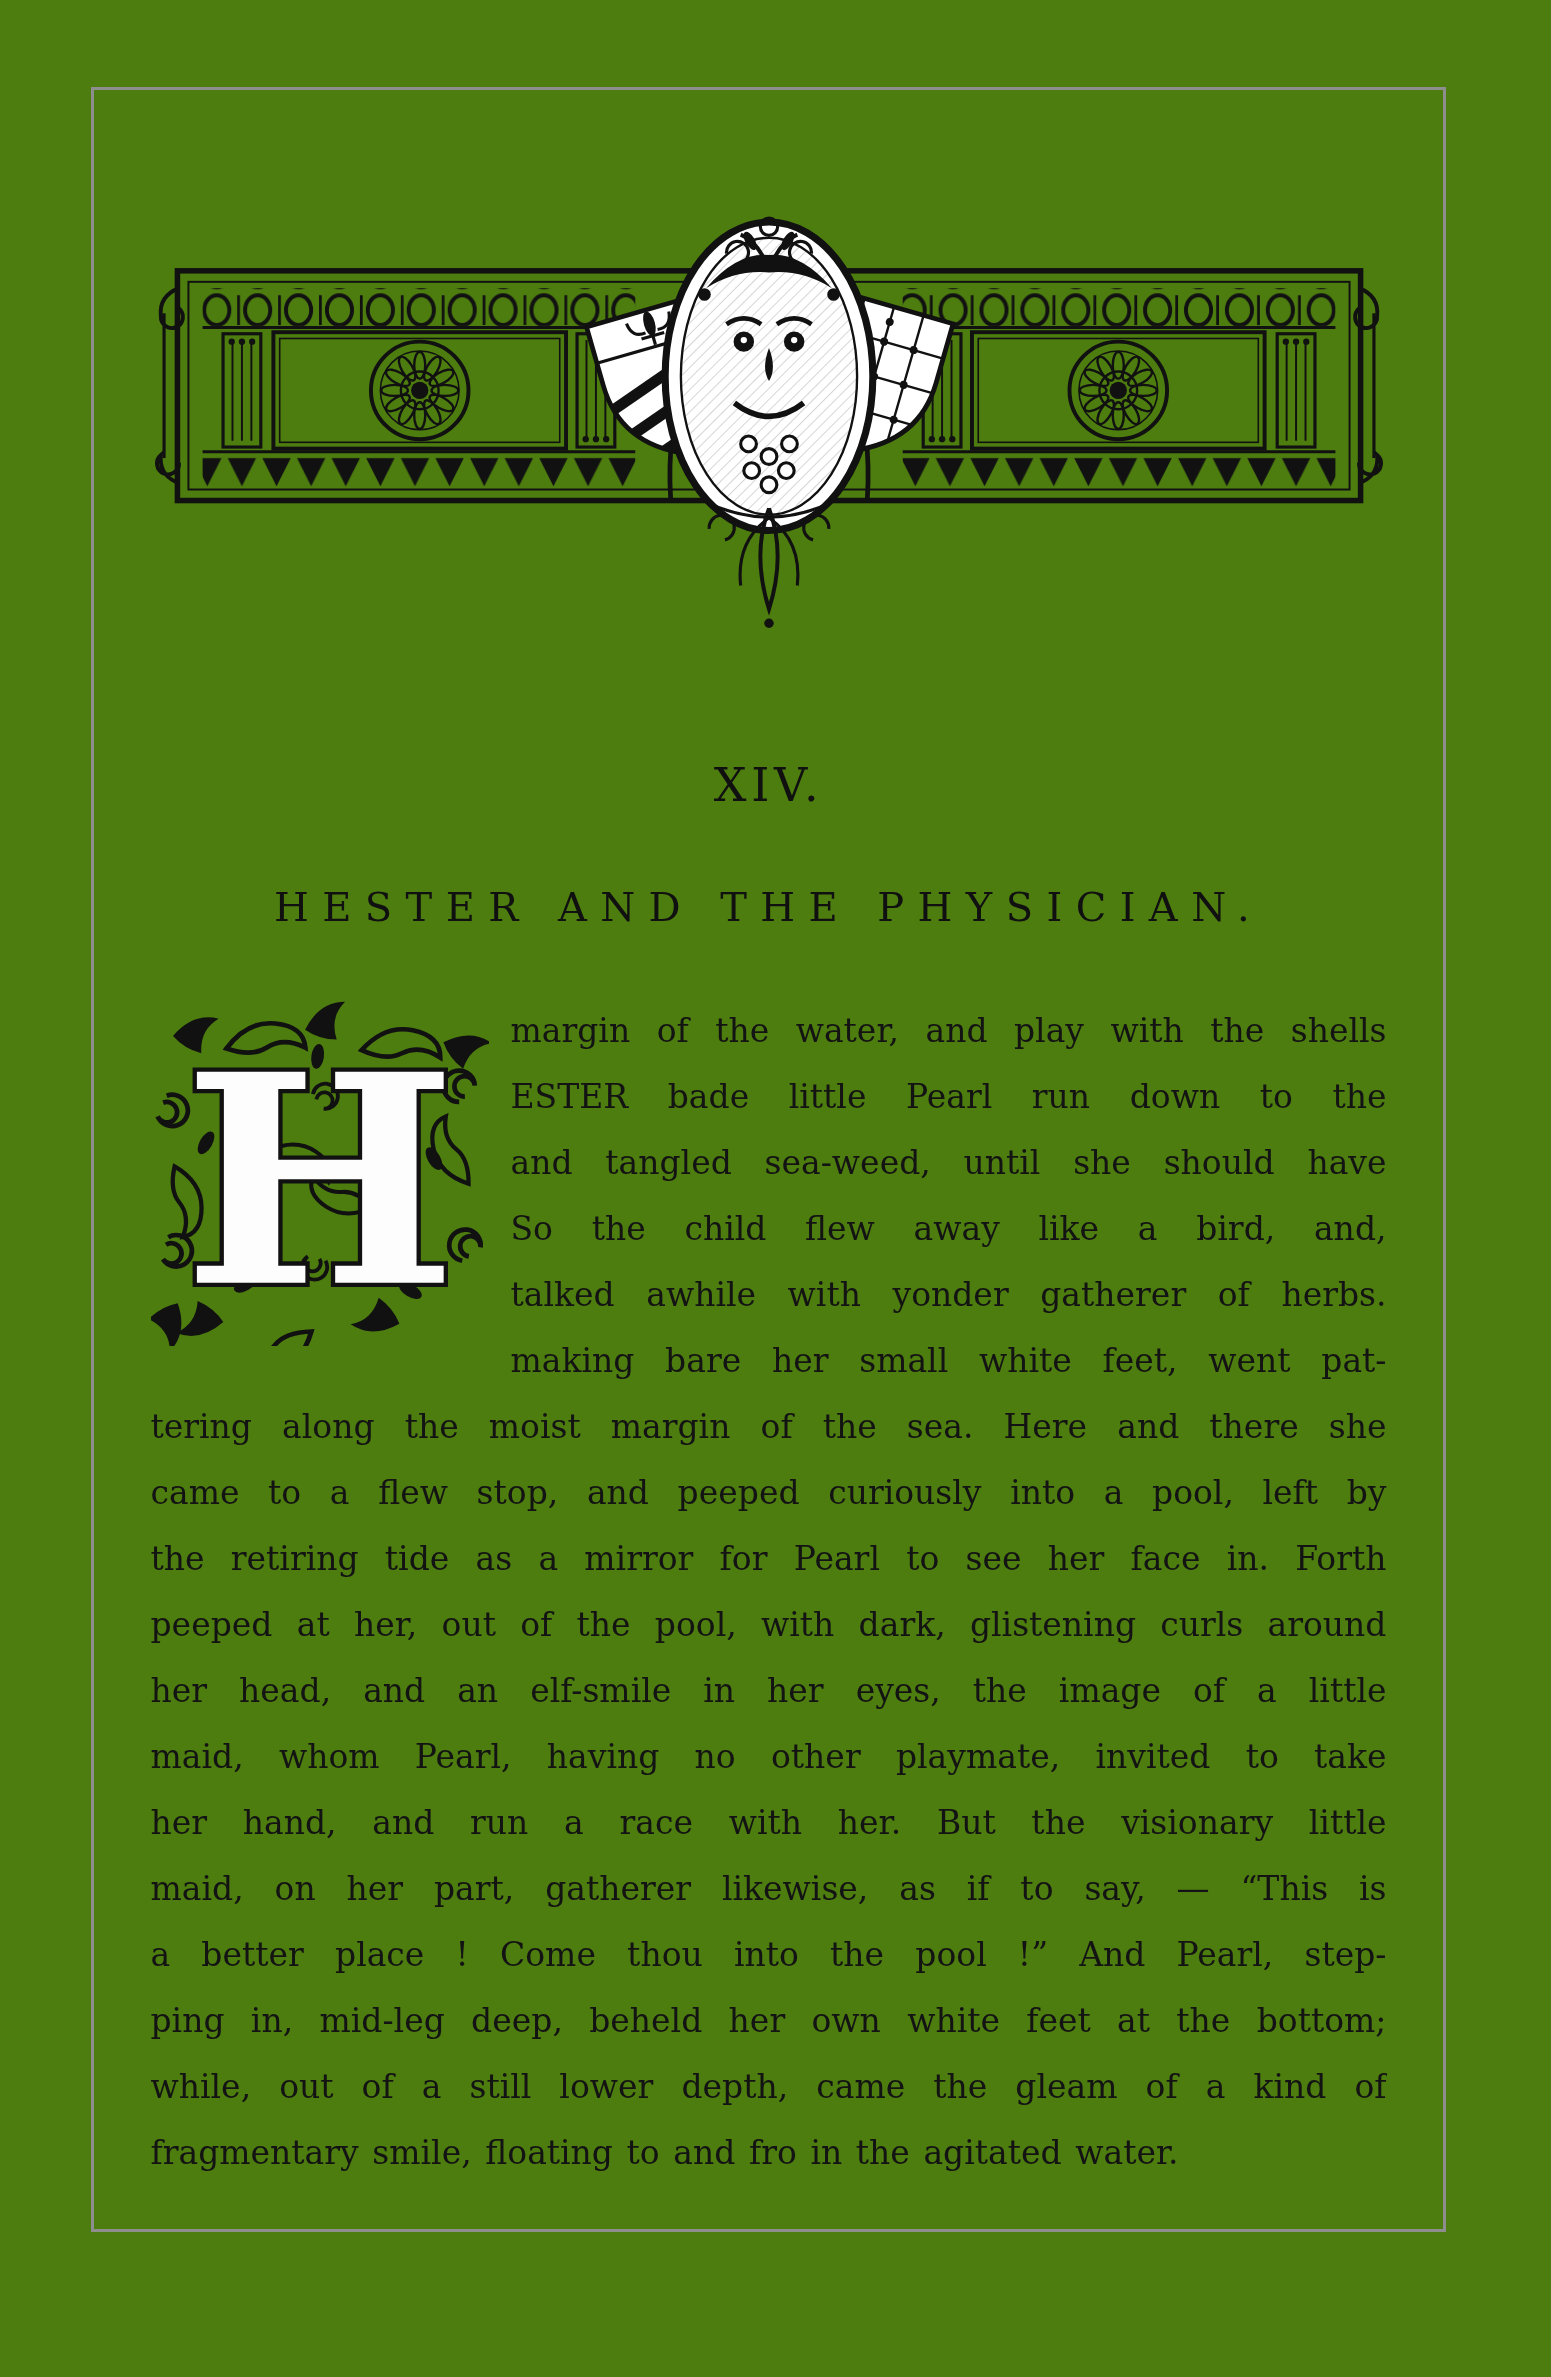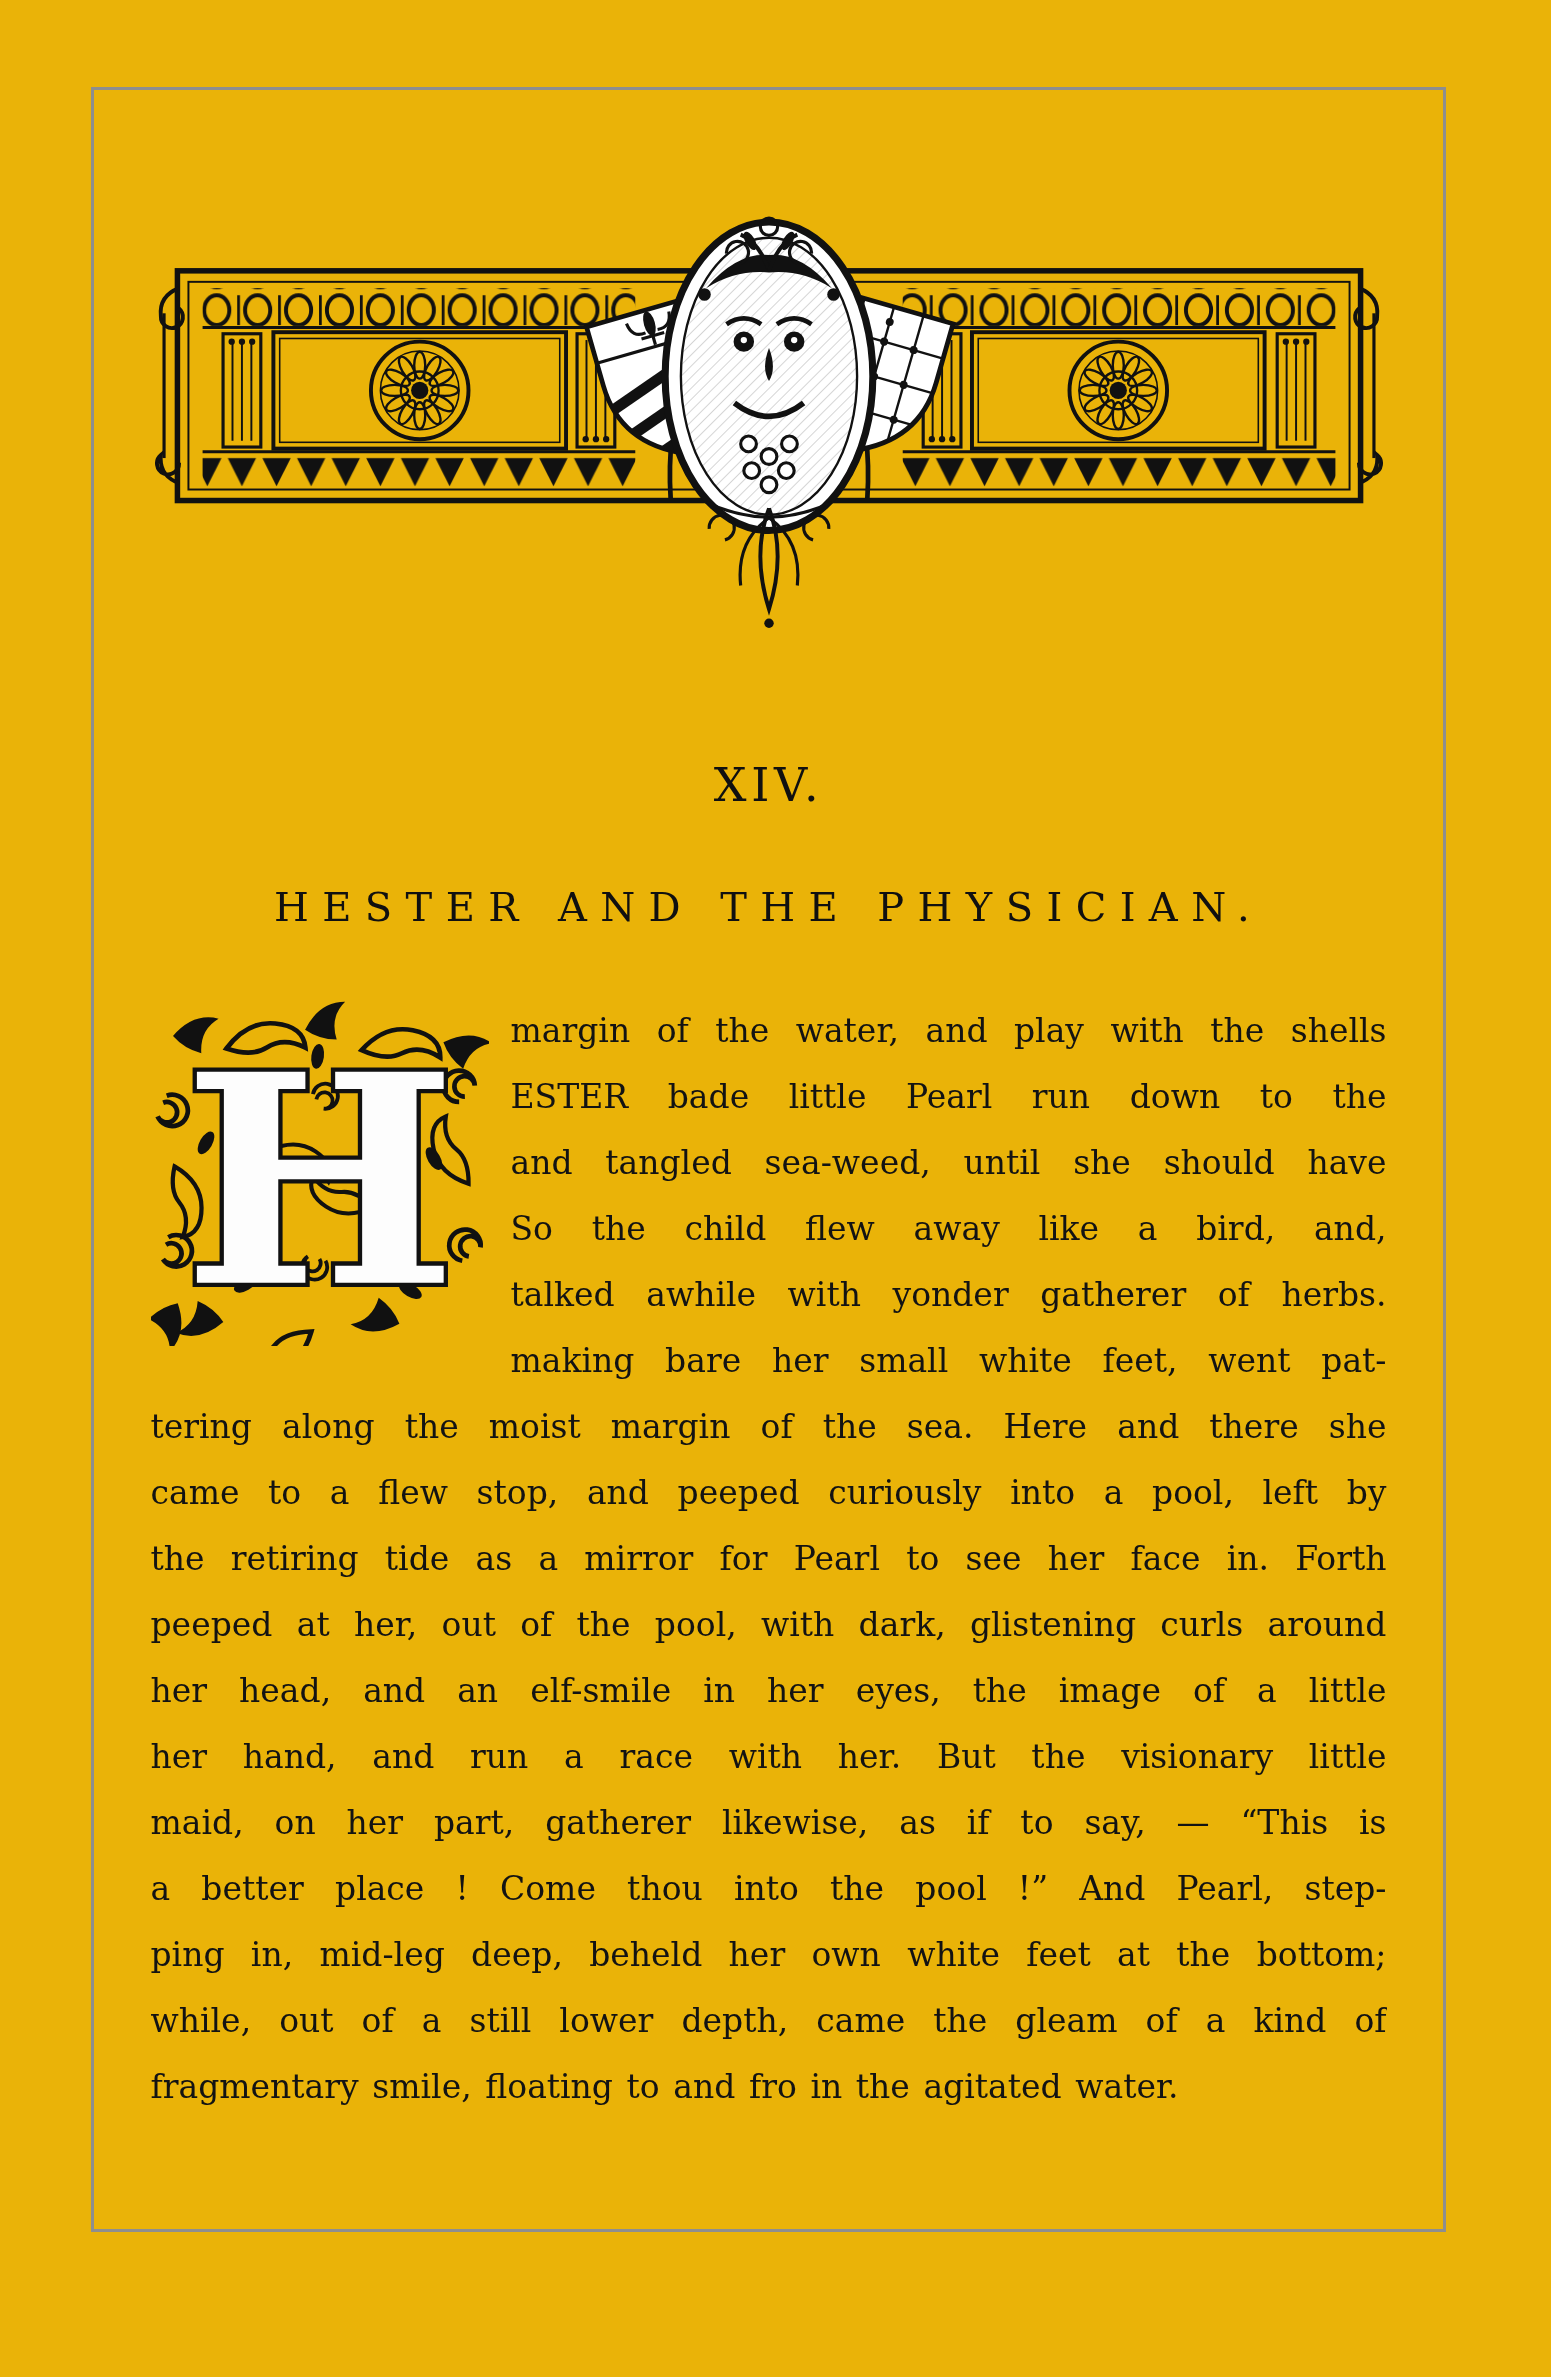--- a/index.html
+++ b/index.html
@@ -1,19 +1,19 @@
 <!DOCTYPE html>
 <html style="font-size:12.6px"><head>
 <meta charset="utf-8">
 <style>
   html,body{margin:0;padding:0;background:#ffffff;}
   .page{
     position:relative;
     width:1552px;height:2377px;
-    background:#eab308;
+    background:#4d7c0f;
     font-family:"DejaVu Serif", serif;
     color:#131313;
     overflow:hidden;
   }
   .frame{
     position:absolute;
     left:91px;top:87px;
     width:1355px;height:2145px;
     border:3.9px solid #8e8e8e;
     box-sizing:border-box;
@@ -294,20 +294,21 @@
       <div class="line">and tangled sea-weed, until she should have</div>
       <div class="line">So the child flew away like a bird, and,</div>
       <div class="line">talked awhile with yonder gatherer of herbs.</div>
       <div class="line">making bare her small white feet, went pat-</div>
 
       <div class="line">tering along the moist margin of the sea.  Here and there she</div>
       <div class="line">came to a flew stop, and peeped curiously into a pool, left by</div>
       <div class="line">the retiring tide as a mirror for Pearl to see her face in.  Forth</div>
       <div class="line">peeped at her, out of the pool, with dark, glistening curls around</div>
       <div class="line">her head, and an elf-smile in her eyes, the image of a little</div>
+      <div class="line">maid, whom Pearl, having no other playmate, invited to take</div>
       <div class="line">her hand, and run a race with her.  But the visionary little</div>
       <div class="line">maid, on her part, gatherer likewise, as if to say, — “This is</div>
       <div class="line">a better place !  Come thou into the pool !”  And Pearl, step-</div>
       <div class="line">ping in, mid-leg deep, beheld her own white feet at the bottom;</div>
       <div class="line">while, out of a still lower depth, came the gleam of a kind of</div>
       <div class="line natural">fragmentary smile, floating to and fro in the agitated water.</div>
 
     </div>
   </div>
 </div>

